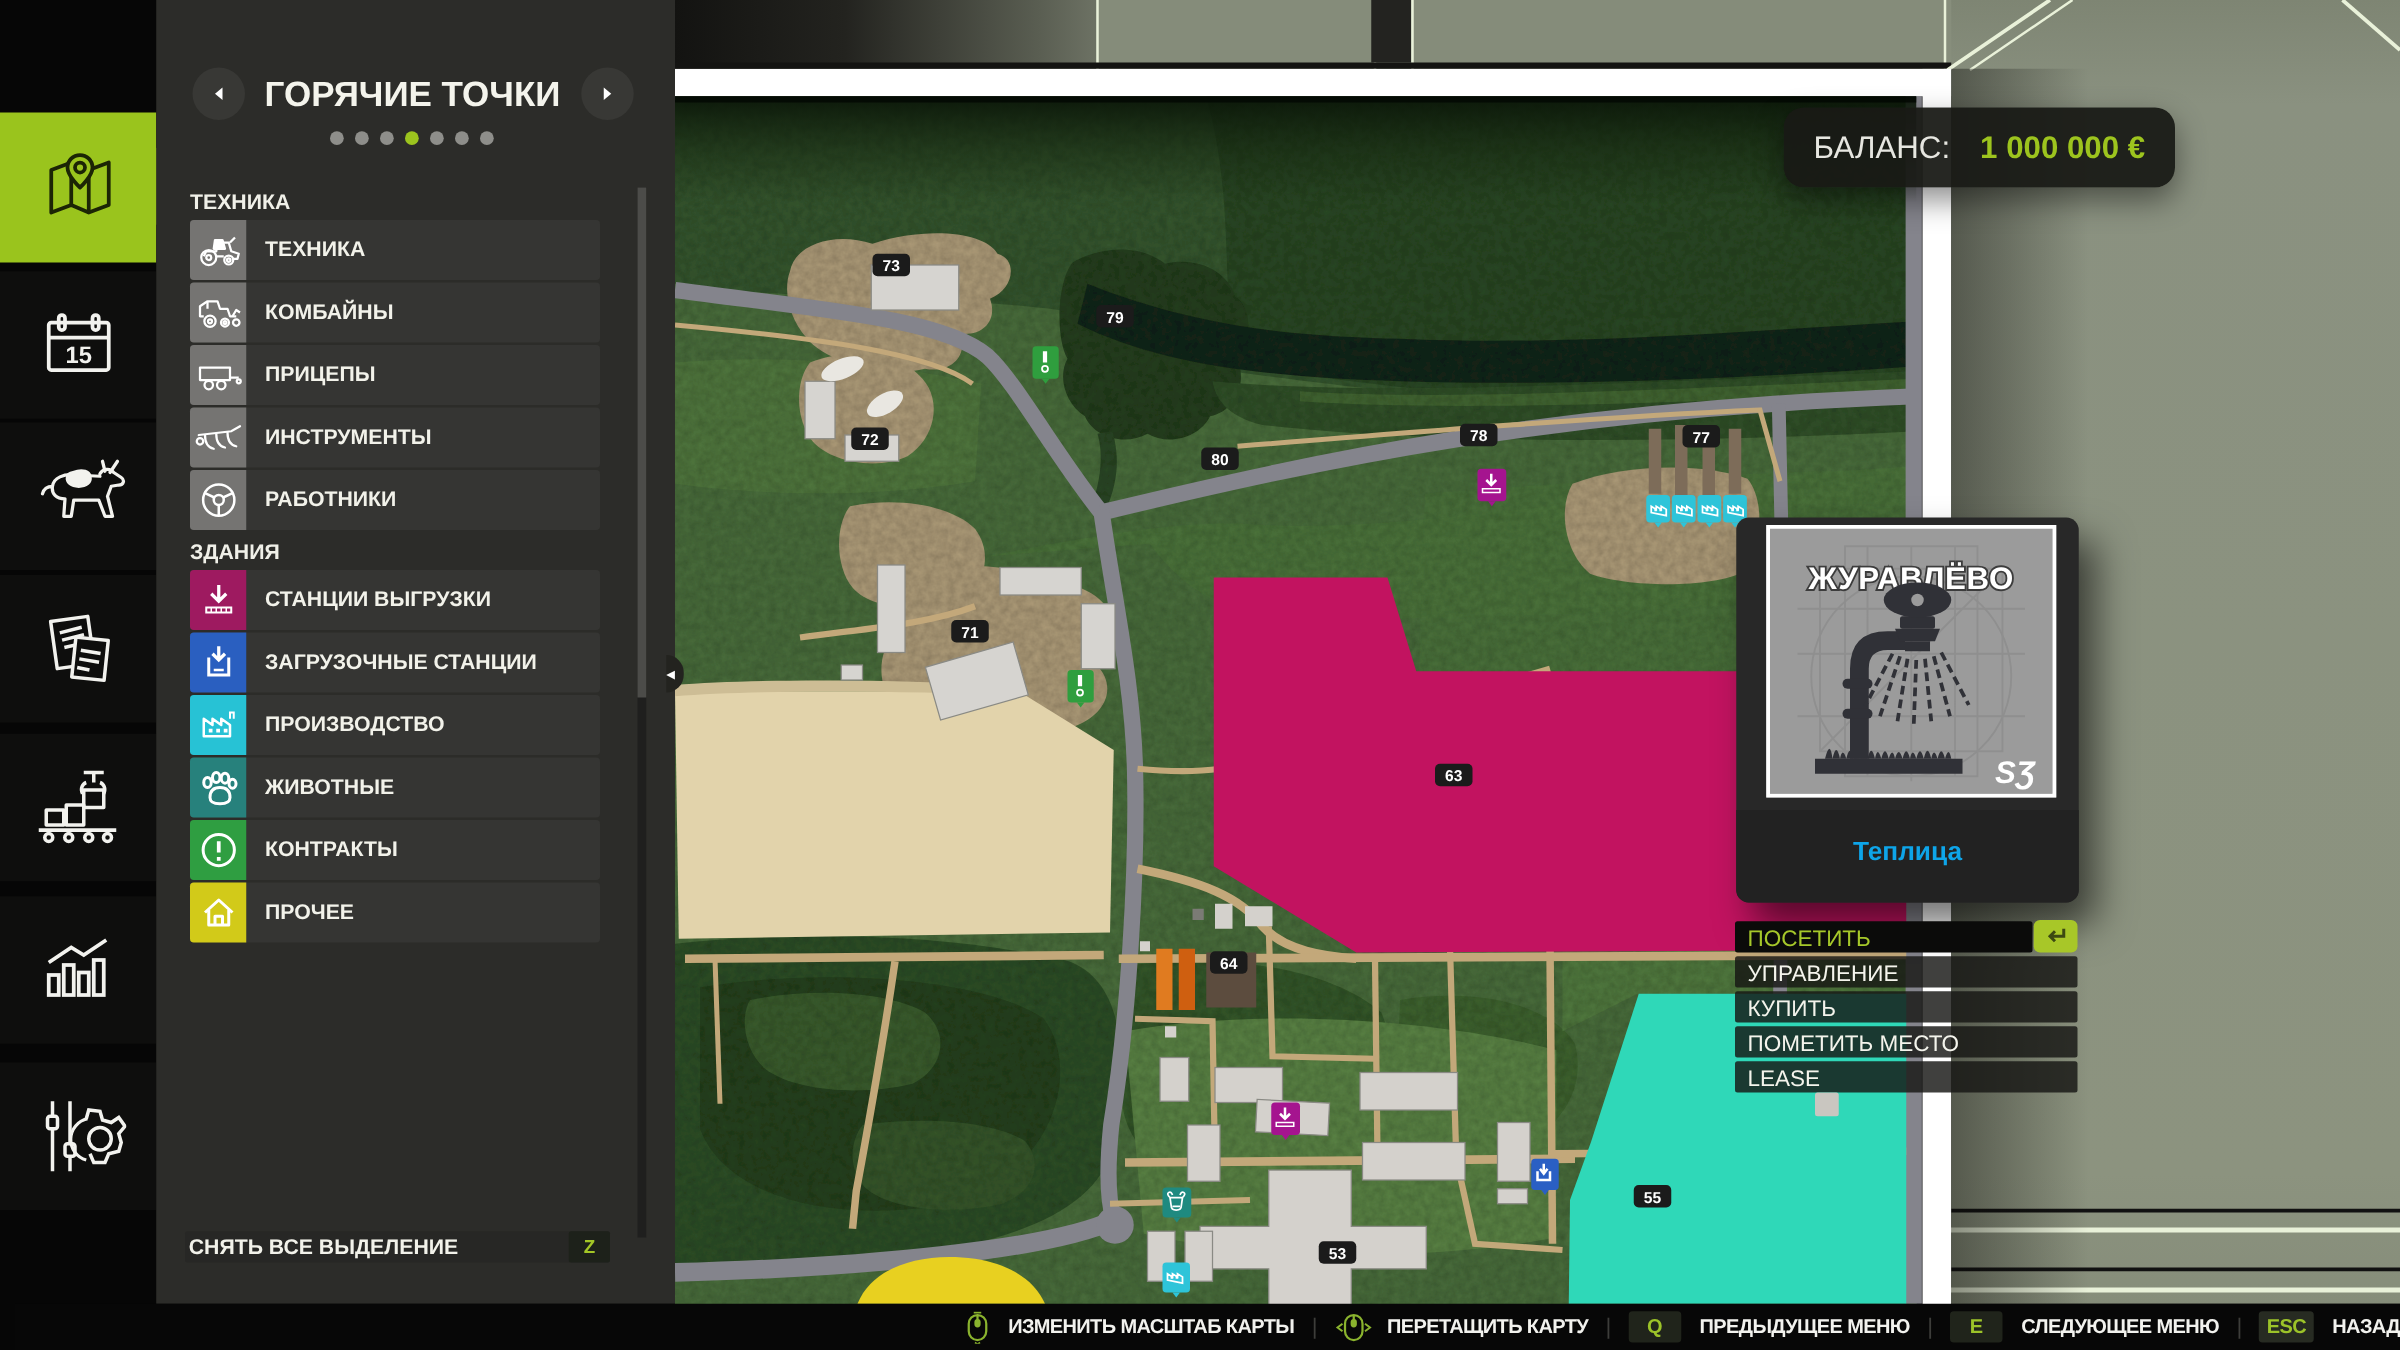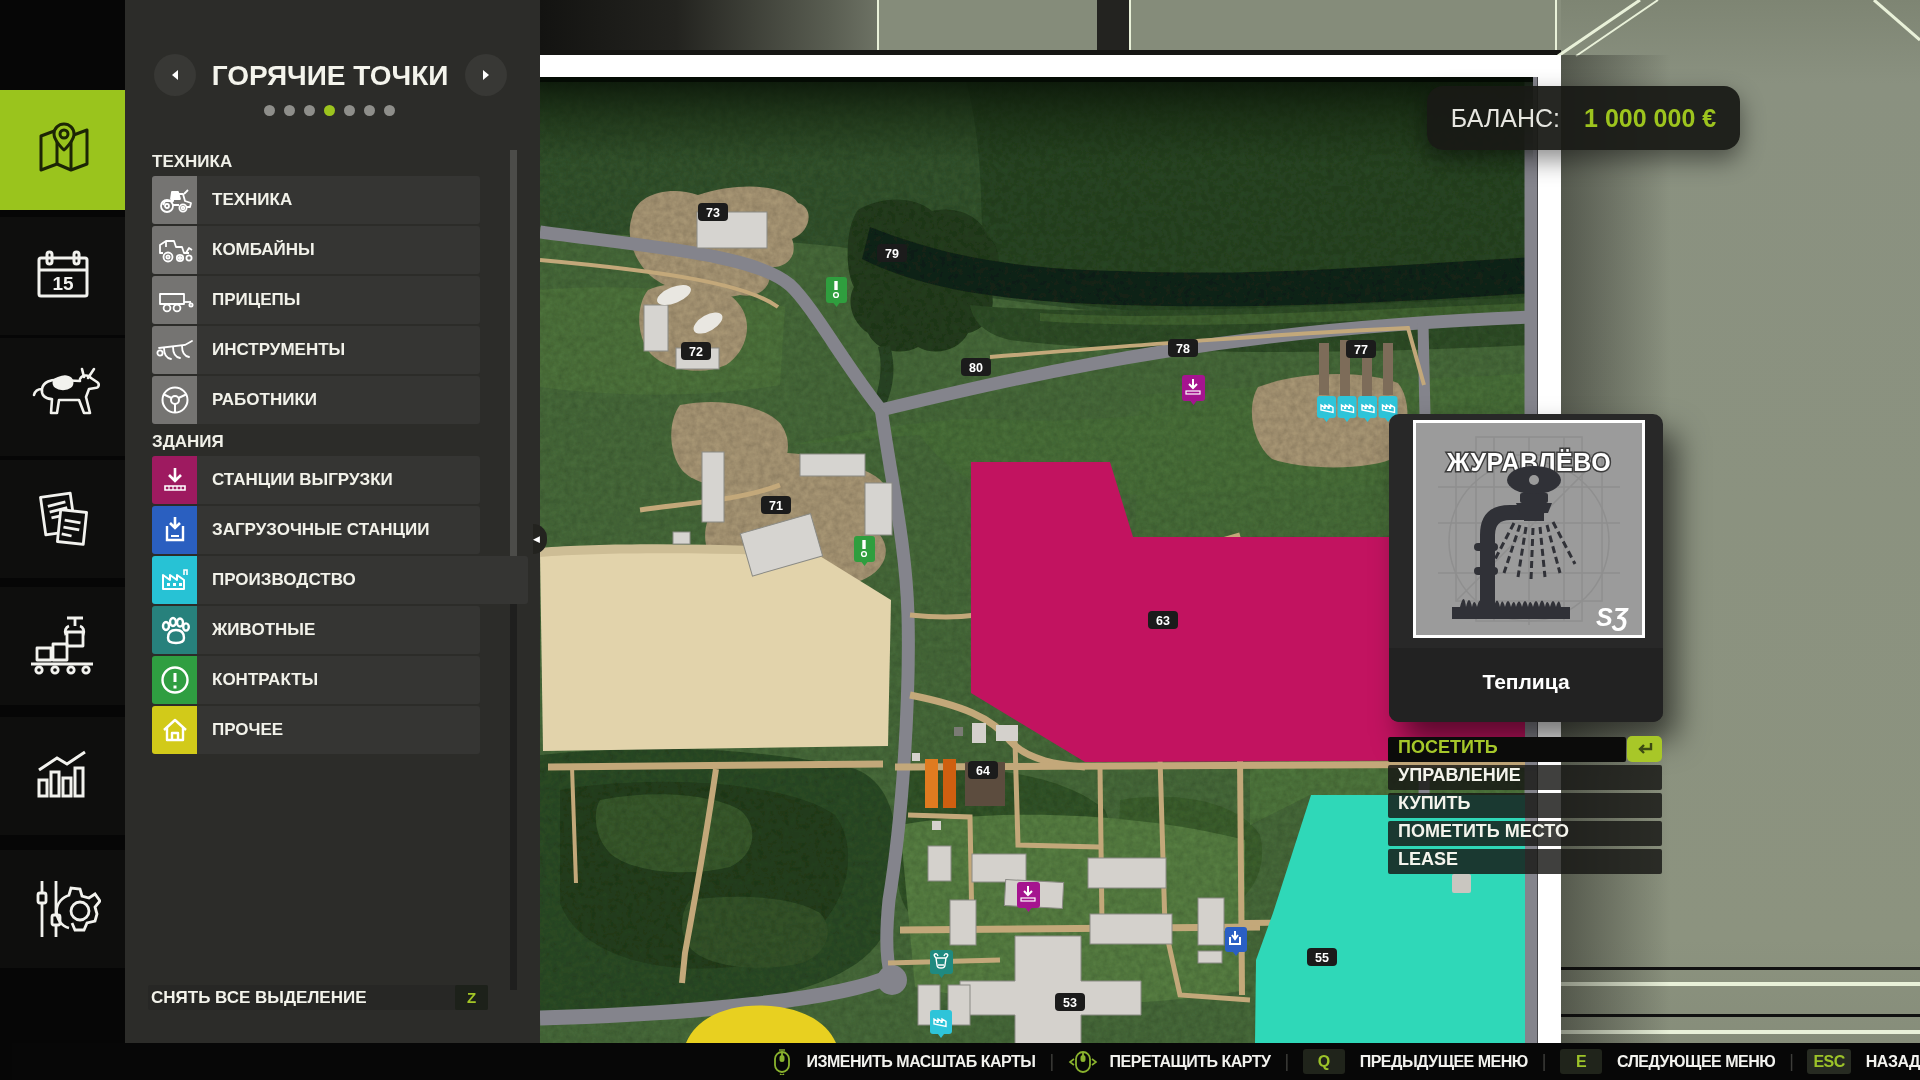--- a/index.html
+++ b/index.html
@@ -50,24 +50,24 @@
     font-size:25px;box-shadow:0 10px 25px rgba(0,0,0,0.45);text-align:center;}
   #balance .l{color:#e6e6e0;}
   #balance .v{color:#9dc41e;font-weight:bold;margin-left:24px;}
   
   #card{left:1389px;top:414px;width:274px;height:308px;background:#282828;border-radius:10px;
     box-shadow:14px 18px 30px rgba(0,0,0,0.55);}
   #cardimg{left:1413px;top:420px;width:232px;height:218px;background:#9b9b9b;
     border:3px solid #fff;box-sizing:border-box;overflow:hidden;}
   #cardname{left:1389px;top:648px;width:274px;height:74px;border-radius:0 0 10px 10px;
     background:#222;display:flex;align-items:center;justify-content:center;
-    color:#ffffff;font-size:21px;font-weight:bold;}
+    color:#0ea5e9;font-size:21px;font-weight:bold;}
   .mrow{position:absolute;left:1388px;width:274px;height:25px;border-radius:2px;
-    background:rgba(22,22,20,0.82);color:#f4f4ec;font-size:18px;font-weight:bold;
-    display:flex;align-items:flex-start;}
+    background:rgba(22,22,20,0.82);color:#f4f4ec;font-size:18px;font-weight:normal;
+    display:flex;align-items:flex-end;}
   .mrow span{margin-left:10px;}
   #mrow1{background:#0b0b0a;color:#a6c82a;width:238px;}
   #visitkey{left:1627px;top:736px;width:35px;height:26px;background:#a8c728;border-radius:5px;
     display:flex;align-items:center;justify-content:center;}
   #minikey{left:1452px;top:874px;width:19px;height:19px;background:#c9c6c0;border-radius:2px;}
   
   #bottombar{left:12px;top:1043px;width:1920px;height:37px;background:#070707;
     display:flex;align-items:center;justify-content:flex-end;padding-right:12px;
     box-sizing:border-box;color:#f2f2ee;font-size:16px;font-weight:bold;
     white-space:nowrap;letter-spacing:-0.5px;}
@@ -610,21 +610,21 @@
         <svg width="32" height="32" viewBox="0 0 32 32">
 <g stroke="#fff" fill="none">
 <path d="M16 3 V13 M11 9 l5 5 l5 -5" stroke-width="2.6"></path>
 <path d="M8 12 V26 h16 V12" stroke-width="2.4"></path>
 <path d="M12 22 h8" stroke-width="2"></path>
 </g>
         </svg>
       </div>
       <div class="lbl">ЗАГРУЗОЧНЫЕ СТАНЦИИ</div>
     </div>
-  <div class="row" style="top:556px;padding-left:48px;">
+  <div class="row" style="top:556px;">
       <div class="ibox" style="background:#27c2d5;">
         <svg width="34" height="30" viewBox="0 0 34 30">
 <g stroke="#fff" fill="none" stroke-width="2">
 <path d="M5 24 V10 l7 5 V10 l7 5 V10 l7 5 V24 Z" stroke-linejoin="round"></path>
 <path d="M26 10 V5 h3 v5" stroke-width="1.6"></path>
 <rect x="9" y="18" width="3" height="3" fill="#fff" stroke="none"></rect>
 <rect x="15" y="18" width="3" height="3" fill="#fff" stroke="none"></rect>
 <rect x="21" y="18" width="3" height="3" fill="#fff" stroke="none"></rect>
 </g>
         </svg>

